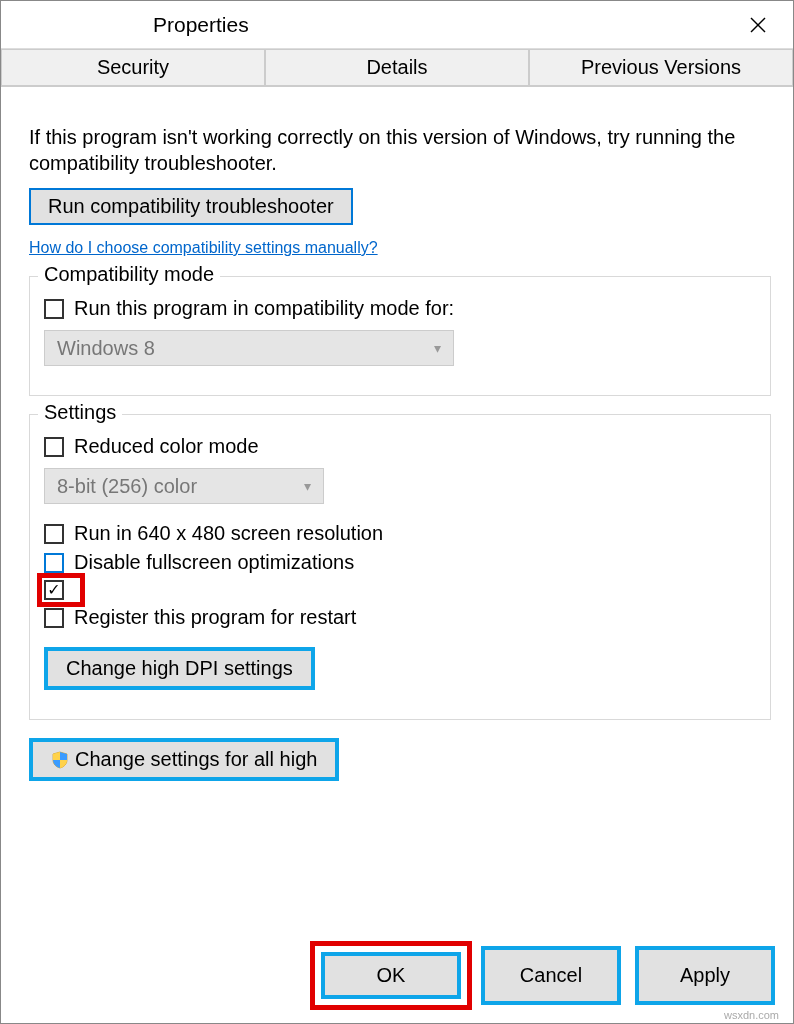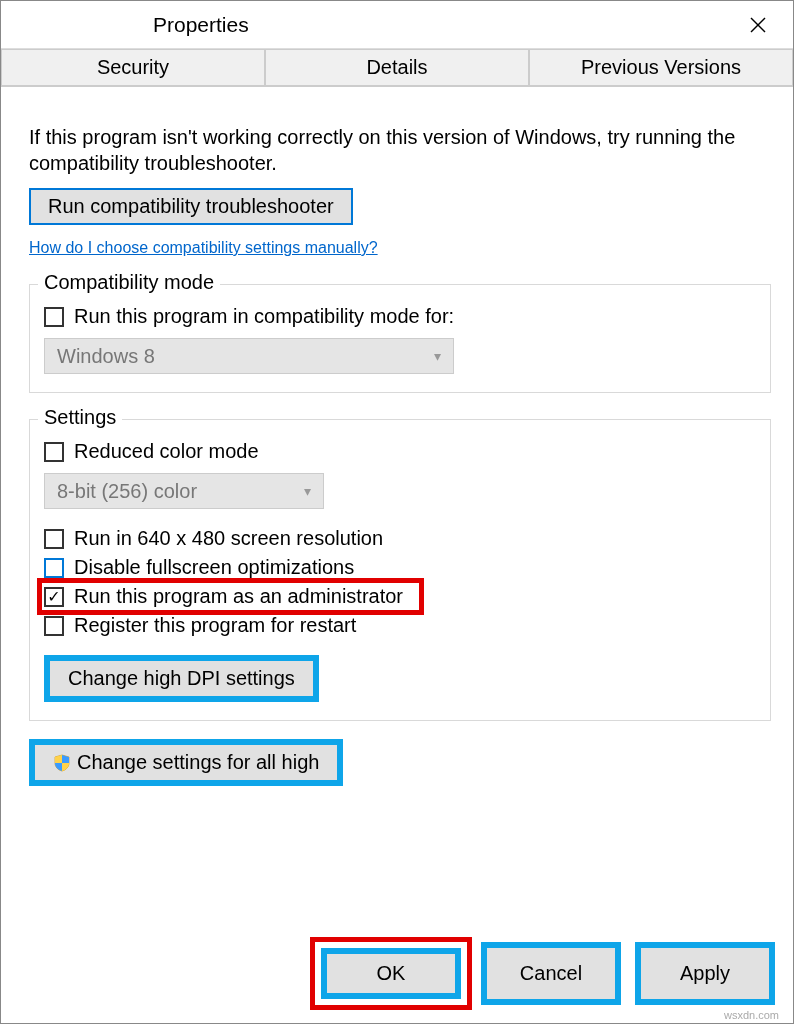--- a/index.html
+++ b/index.html
@@ -73,21 +73,21 @@
     padding: 20px 22px 10px 28px;
   }
   .intro {
     font-size: 20px;
     line-height: 1.3;
     margin-bottom: 12px;
     margin-top: 17px;
   }
   .btn {
     background: #e1e1e1;
-    border: 6px solid #0ea5e9;
+    border: 4px solid #0ea5e9;
     padding: 6px 18px;
     font-size: 20px;
     cursor: pointer;
     display: inline-flex;
     align-items: center;
     gap: 6px;
   }
   .btn.focused {
     border: 2px solid #0078d7;
     padding: 5px 17px;
@@ -95,22 +95,22 @@
   .link {
     color: #0066cc;
     text-decoration: underline;
     font-size: 16px;
     cursor: pointer;
     display: inline-block;
     margin-top: 14px;
   }
   .group {
     border: 1px solid #d9d9d9;
-    margin-top: 26px;
-    padding: 14px 14px 18px 14px;
+    margin-top: 18px;
+    padding: 14px 14px 29px 14px;
     position: relative;
   }
   .group-label {
     position: absolute;
     top: -14px;
     left: 8px;
     background: #fff;
     padding: 0 6px;
     font-size: 20px;
   }
@@ -255,21 +255,20 @@
         <span>Run in 640 x 480 screen resolution</span>
       </div>
 
       <div class="check-row">
         <span class="cbox blue"></span>
         <span>Disable fullscreen optimizations</span>
       </div>
 
       <div class="check-row hl">
         <span class="cbox checked"></span>
-        <span>Run this program as an administrator</span>
       </div>
 
       <div class="check-row">
         <span class="cbox"></span>
         <span>Register this program for restart</span>
       </div>
 
       <div class="btn-row">
         <button class="btn">Change high DPI settings</button>
       </div>

